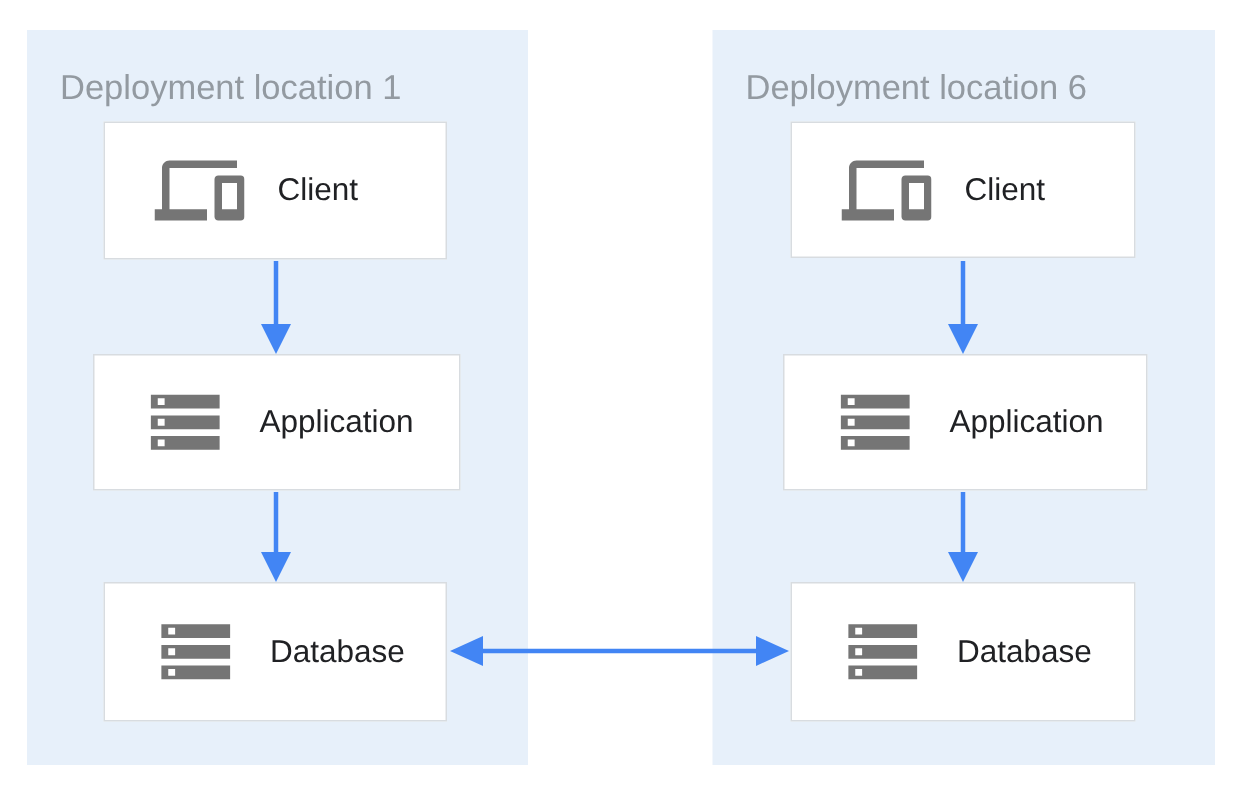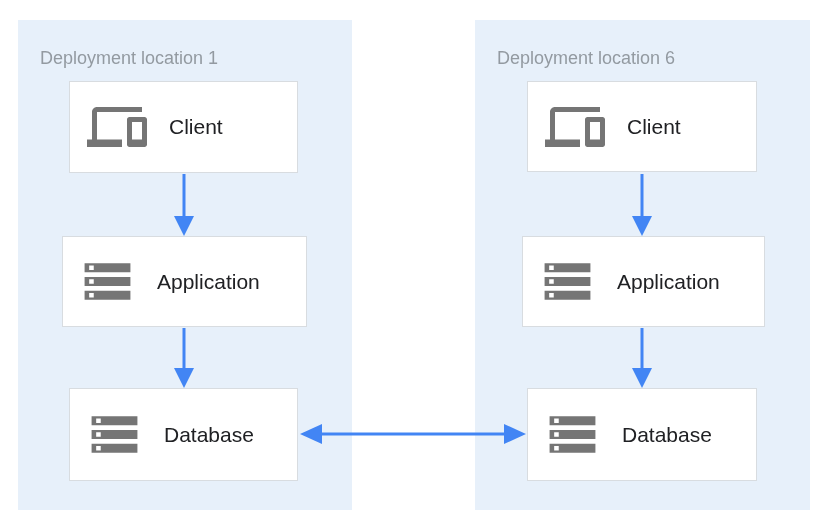--- a/index.html
+++ b/index.html
@@ -16,33 +16,33 @@
     top: 20px;
     height: 490px;
     background: #e7f0fa;
   }
   .panel.p1 { left: 18px;  width: 334px; }
   .panel.p2 { left: 475px; width: 335px; }
   .panel-title {
     position: absolute;
     top: 26px;
     left: 22px;
-    font-size: 18px;
+    font-size: 23px;
     line-height: 24px;
     color: #939aa1;
     white-space: nowrap;
   }
   .node {
     position: absolute;
     background: #ffffff;
     border: 1px solid #d8dce0;
     box-sizing: border-box;
     display: flex;
     align-items: center;
-    padding-left: 17px;
+    padding-left: 33px;
   }
   
   .n-c1 { left: 69px;  top: 81px;  width: 229px; height: 92px; }
   .n-a1 { left: 62px;  top: 236px; width: 245px; height: 91px; }
   .n-d1 { left: 69px;  top: 388px; width: 229px; height: 93px; }
   
   .n-c2 { left: 527px; top: 81px;  width: 230px; height: 91px; }
   .n-a2 { left: 522px; top: 236px; width: 243px; height: 91px; }
   .n-d2 { left: 527px; top: 388px; width: 230px; height: 93px; }
   .node .icon { flex: 0 0 auto; display: block; }

